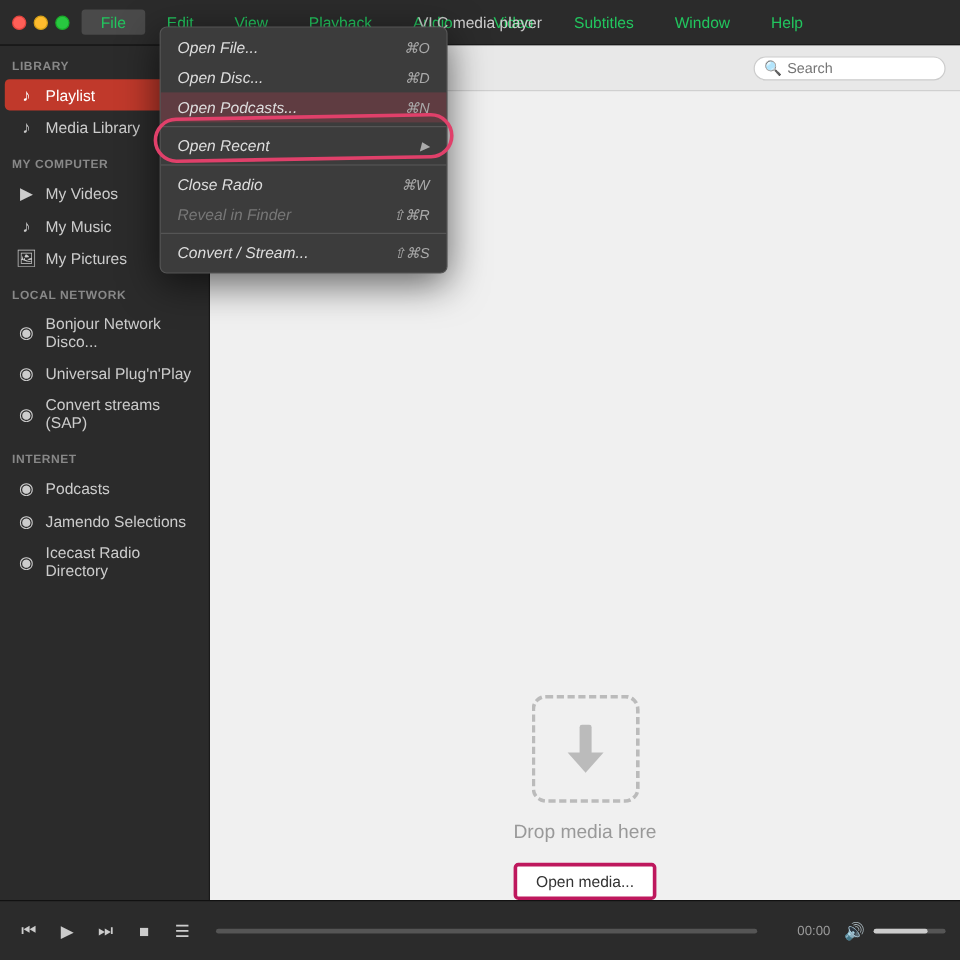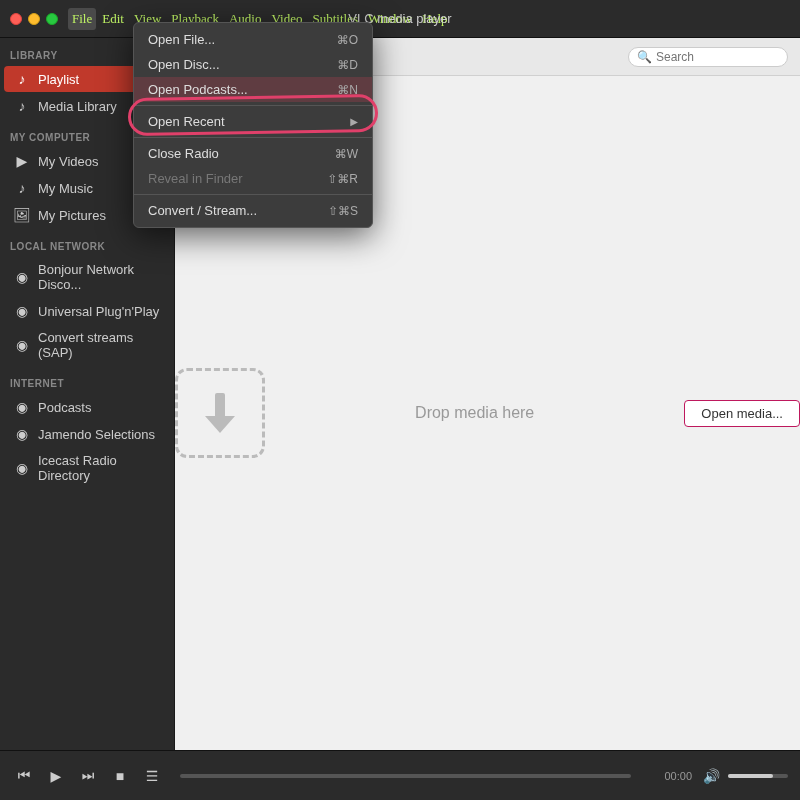--- a/index.html
+++ b/index.html
@@ -39,26 +39,25 @@
     .tl-min { background: #febc2e; border: 1px solid #d4a017; }
     .tl-max { background: #28c840; border: 1px solid #1aab29; }
 
     .menu-bar {
       display: flex;
       align-items: center;
       height: 100%;
       gap: 2px;
     }
     .menu-item {
-      color: #bef264;
-      padding: 3px 4px;
+      color: #22c55e;
+      padding: 3px 16px;
       border-radius: 3px;
       cursor: pointer;
       font-size: 13px;
-      font-family: Liberation Serif, serif;
     }
     .menu-item.active { background: #4a4a4a; }
 
     .title-bar-title {
       position: absolute;
       left: 50%;
       transform: translateX(-50%);
       color: #ccc;
       font-size: 13px;
     }
@@ -142,23 +141,23 @@
       outline: none;
       font-size: 12px;
       background: transparent;
       width: 130px;
       color: #333;
     }
 
     .drop-zone {
       flex: 1;
       display: flex;
-      flex-direction: row;
-      align-items: center;
-      justify-content: space-between;
+      flex-direction: column;
+      align-items: center;
+      justify-content: flex-end;
       gap: 16px;
     }
     .drop-icon {
       width: 90px;
       height: 90px;
       border: 3px dashed #bbb;
       border-radius: 12px;
       display: flex;
       align-items: center;
       justify-content: center;
@@ -167,21 +166,21 @@
       width: 50px;
       height: 50px;
       color: #bbb;
     }
     .drop-text {
       color: #999;
       font-size: 16px;
     }
     .open-media-btn {
       background: white;
-      border: 1px solid #be185d;
+      border: 3px solid #be185d;
       border-radius: 4px;
       padding: 5px 16px;
       color: #333;
       cursor: pointer;
       font-size: 13px;
     }
 
     
     .transport-bar {
       height: 50px;
@@ -255,20 +254,21 @@
       z-index: 200;
     }
     .dropdown-item {
       display: flex;
       align-items: center;
       justify-content: space-between;
       padding: 5px 14px;
       color: #ddd;
       cursor: pointer;
       font-size: 13px;
+      font-style: italic;
     }
     .dropdown-item.highlighted {
       background: rgba(200,60,80,0.25);
     }
     .dropdown-item.disabled { color: #777; cursor: default; }
     .dropdown-separator {
       height: 1px;
       background: #555;
       margin: 3px 0;
     }

